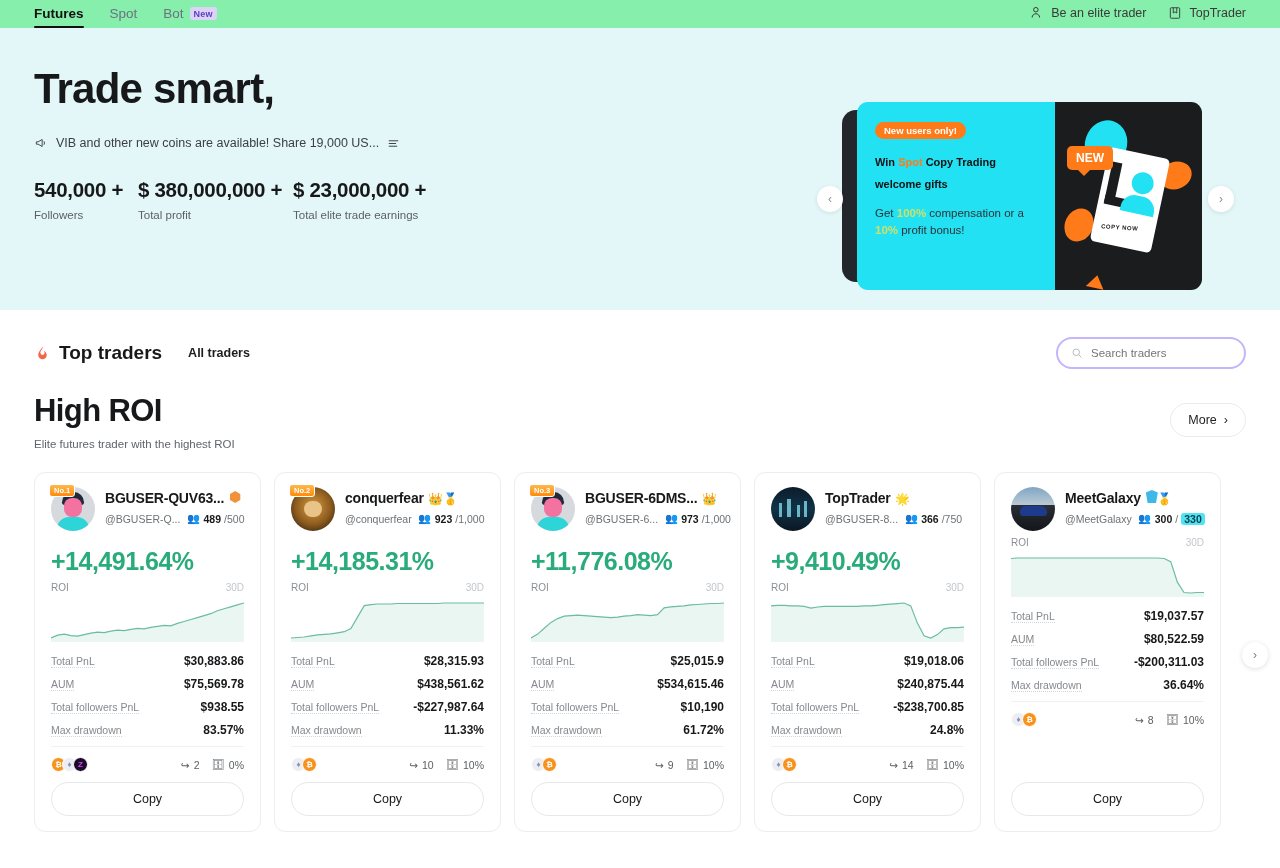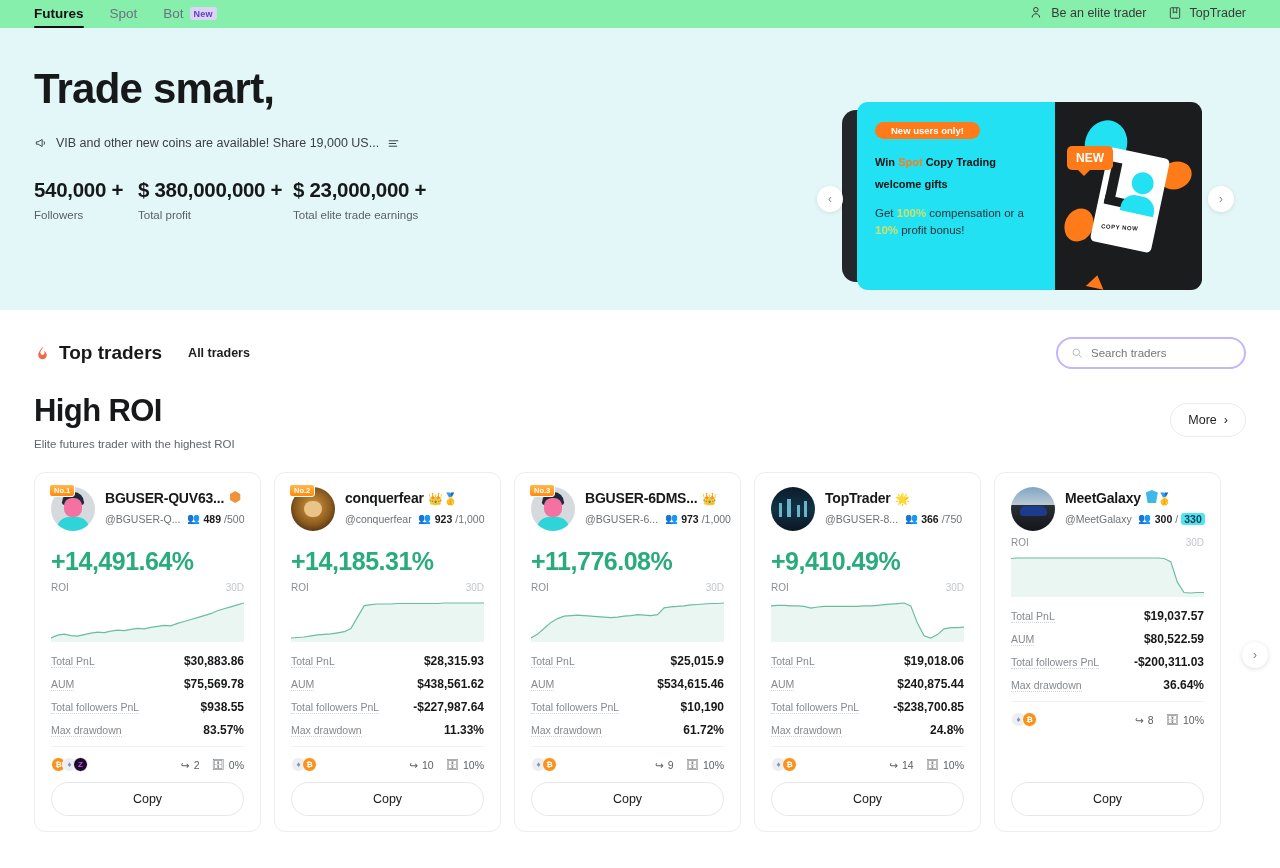--- a/index.html
+++ b/index.html
@@ -73,21 +73,21 @@
     position: absolute; left: 8px; top: 14px; width: 352px; height: 172px;
     background: #23272b; border-radius: 14px;
   }
   .promo-card {
     position: absolute; left: 23px; top: 6px; width: 345px; height: 188px;
     border-radius: 11px; overflow: hidden; display: flex;
   }
   .promo-left { width: 198px; background: #22e1f2; padding: 18px 0 0 18px; position: relative; }
   .promo-tag {
     display: inline-block; background: #ff7a18; color: #fff;
-    font-size: 9.5px; font-weight: 700; padding: 3px 16px; border-radius: 9px;
+    font-size: 9.5px; font-weight: 700; padding: 3px 9px; border-radius: 9px;
   }
   .promo-h {
     margin-top: 12px; font-size: 11px; line-height: 22px; font-weight: 800;
     color: #101214; width: 165px;
   }
   .promo-h .hl { color: #ff7a18; }
   .promo-sub {
     margin-top: 10px; font-size: 11.5px; line-height: 17px; color: #2b3236; width: 170px;
   }
   .promo-sub .pc { color: #cfe06a; font-weight: 700; }

